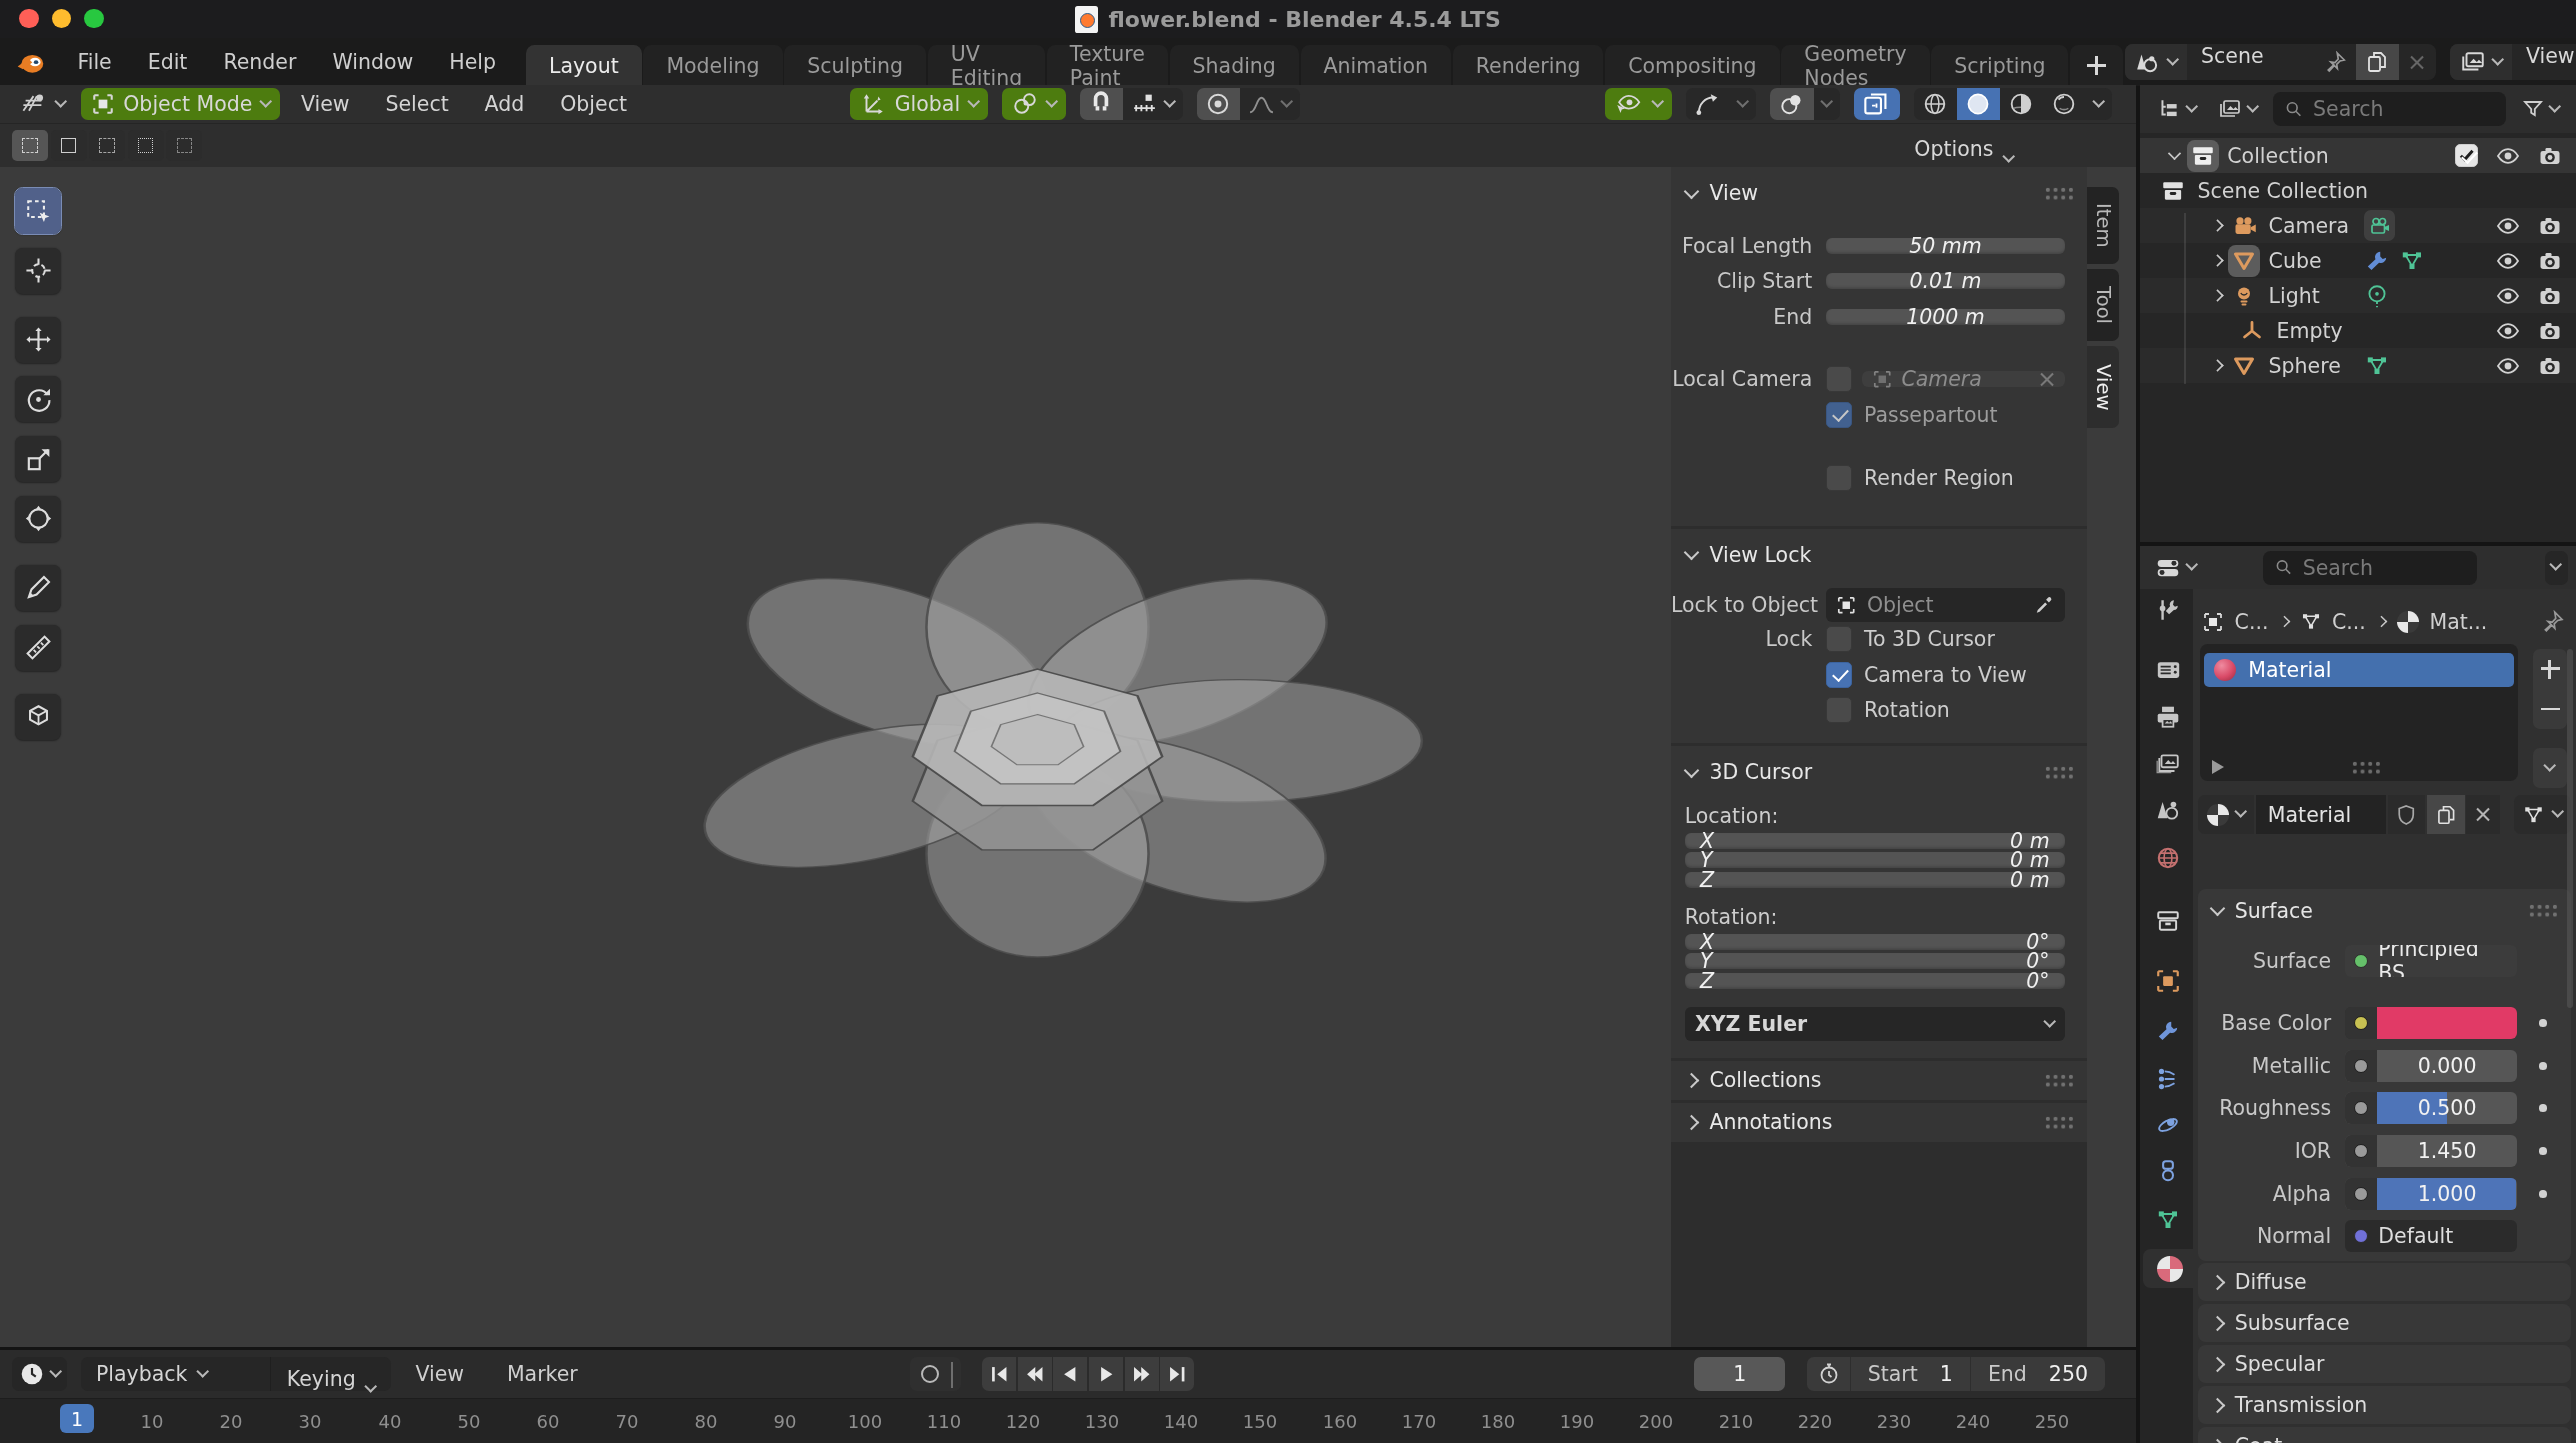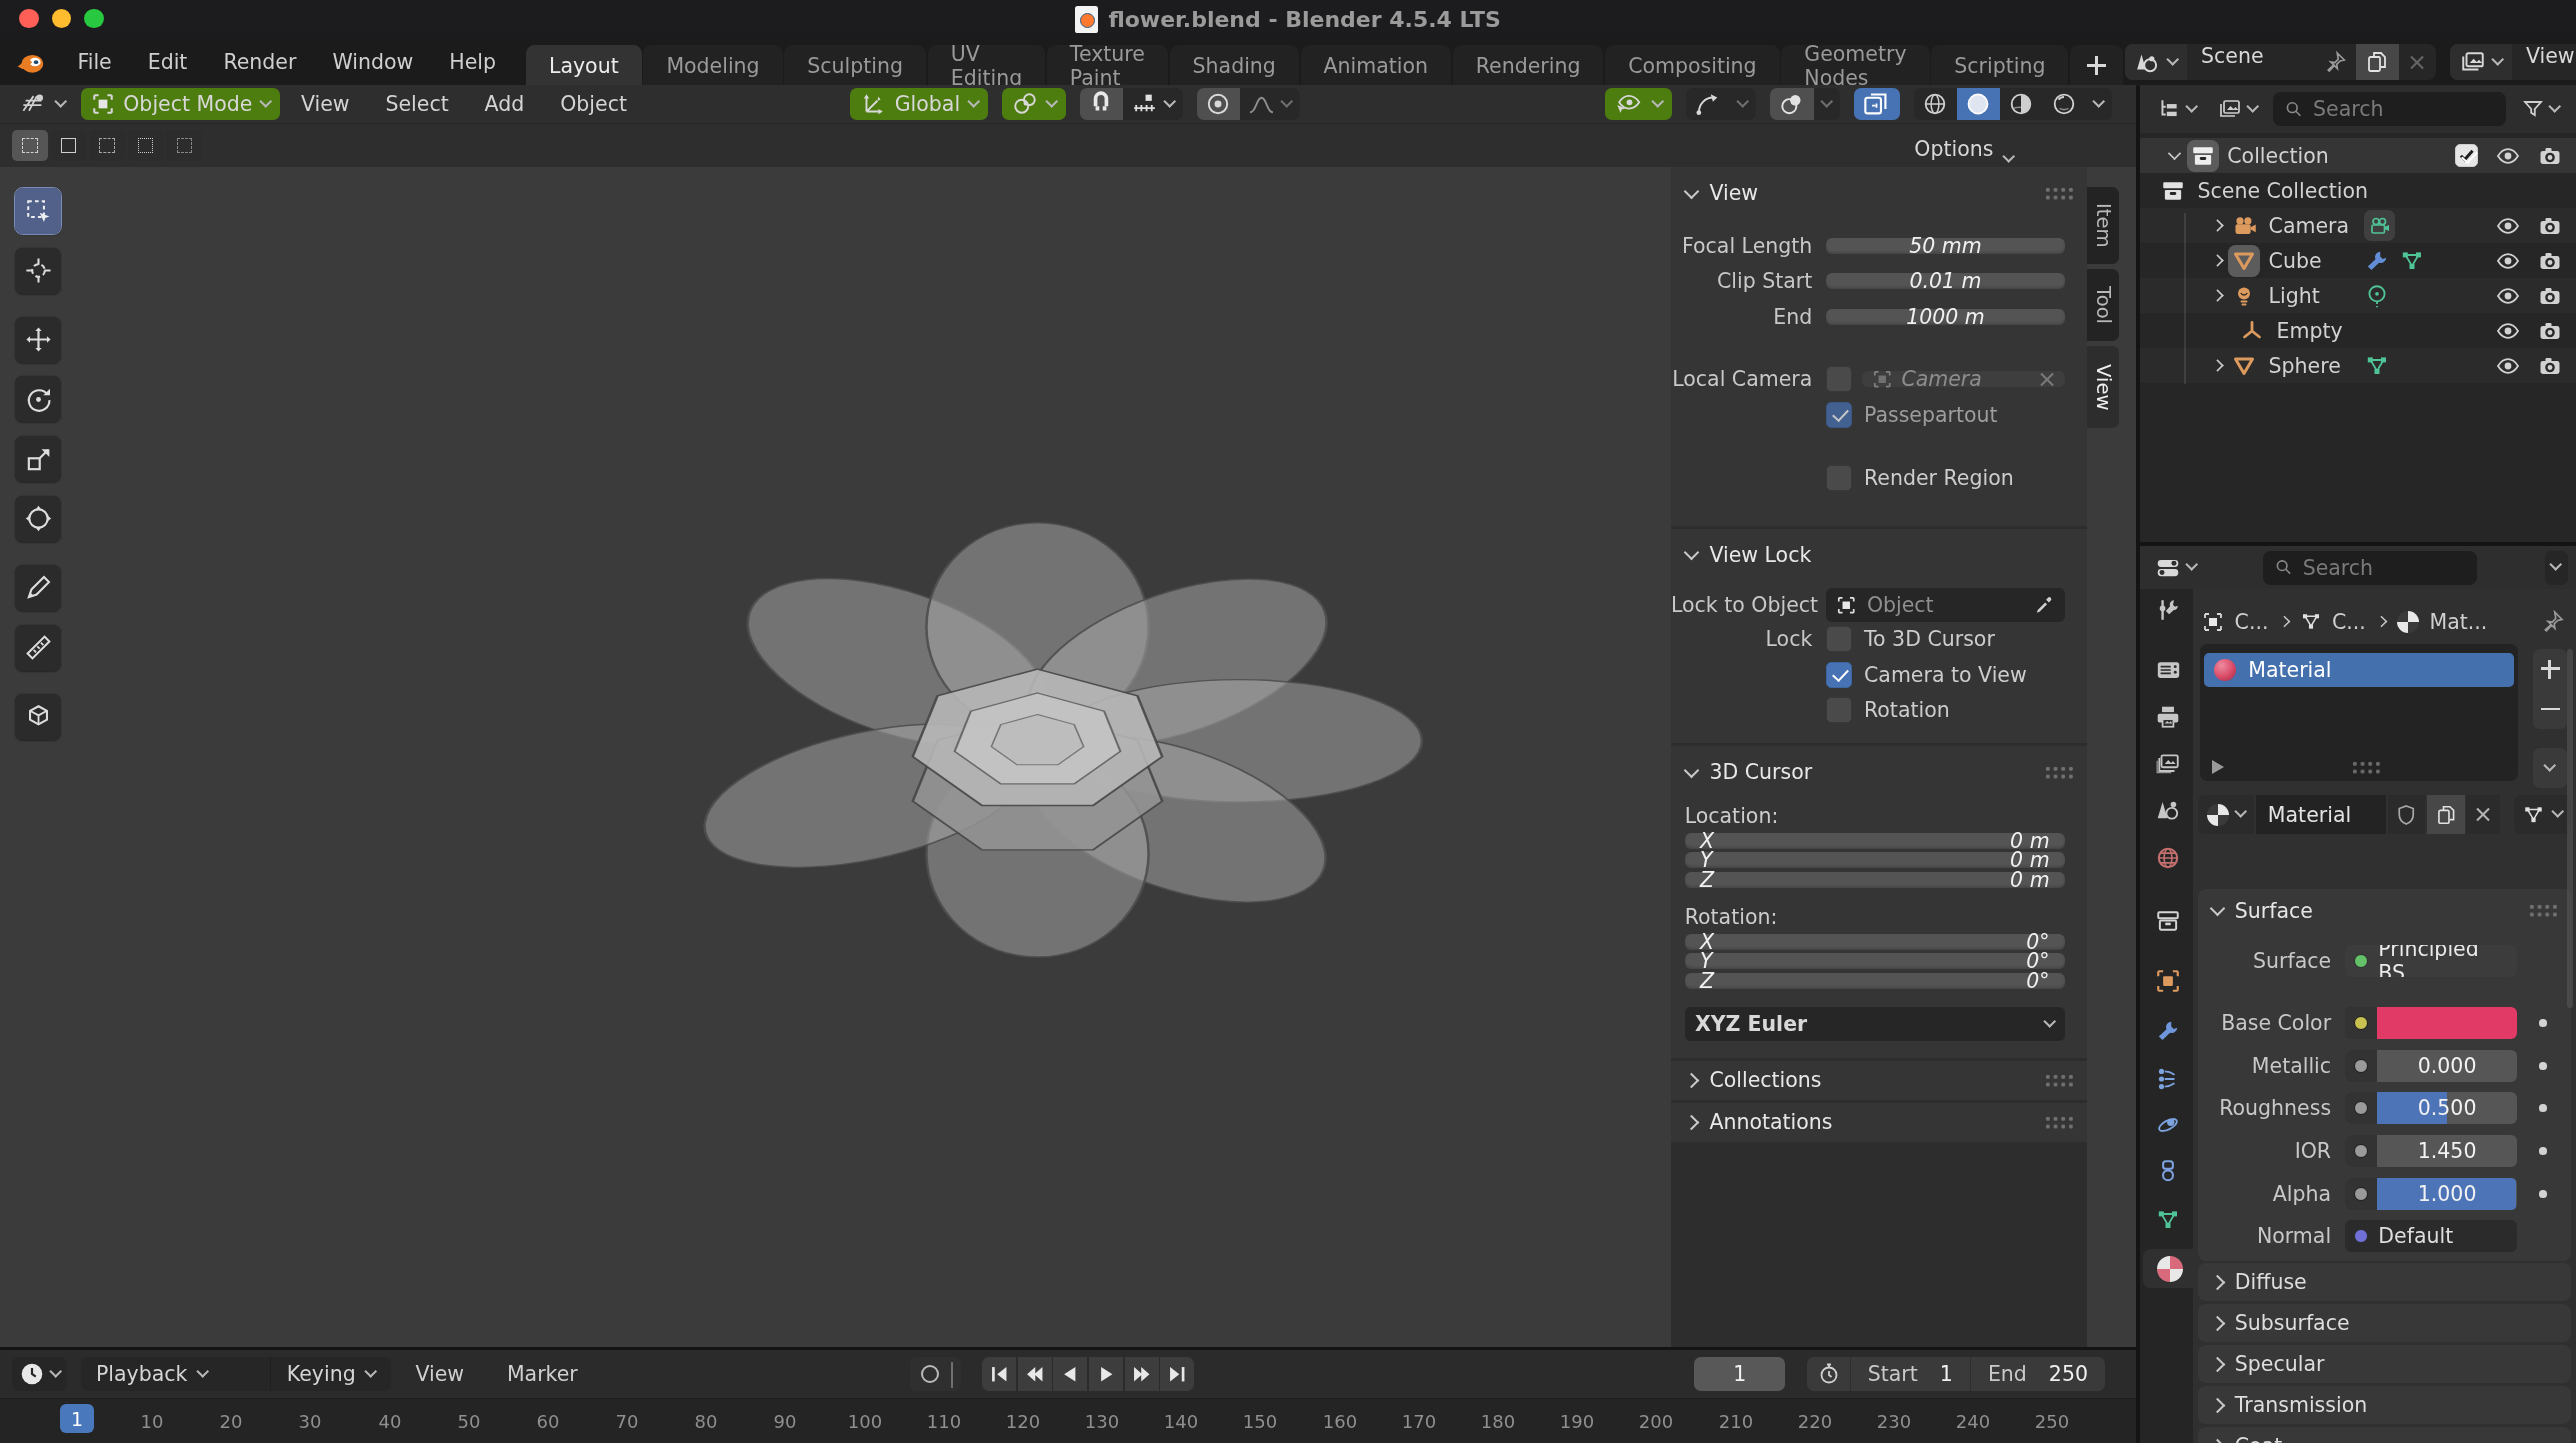--- a/index.html
+++ b/index.html
@@ -163,21 +163,21 @@
   .tbtn { width:34px; height:34px; background:#3d3d3d; display:flex; align-items:center; justify-content:center; }
   .tbtn:first-child { border-radius:6.8px 0 0 6.8px; } .tbtn:last-child { border-radius:0 6.8px 6.8px 0; }
   .record-grp { position:absolute; left:910px; top:6.8px; display:flex; background:#2f2f2f; border-radius:6.8px; height:34px; align-items:center; }
   .tl-right { position:absolute; right:31px; top:6.8px; display:flex; gap:22px; align-items:center; }
   .framefield { width:91px; height:34px; background:#585858; border-radius:6.8px; display:flex; align-items:center; justify-content:center; color:#f2f2f2; }
   .rangegrp { display:flex; background:#3a3a3a; border-radius:6.8px; height:34px; align-items:center; overflow:hidden; }
   .rangeseg { display:flex; gap:22px; padding:0 17px; align-items:center; height:100%; }
   .rangeseg + .rangeseg { border-left:1.7px solid #2e2e2e; }
   .tl-menu-grp { display:flex; background:#262626; border-radius:6.8px; height:34px; align-items:center; margin-left:6.8px;gap:48px; }
   .tl-menu { display:flex; gap:10.2px; align-items:center; padding:0 15.4px; color:#d5d5d5; height:100%; }
-  .tl-menu + .tl-menu { border-left:1.7px solid #1f1f1f; }
+  .tl-menu + .tl-menu { border-left:1.7px solid #1f1f1f;align-items:flex-end; }
   svg { display:block; }
 </style>
 </head>
 <body>
 
 <div id="app">
 
   <div class="titlebar abs">
     <div class="lights">
       <span class="light" style="background:#ff5f57"></span>

